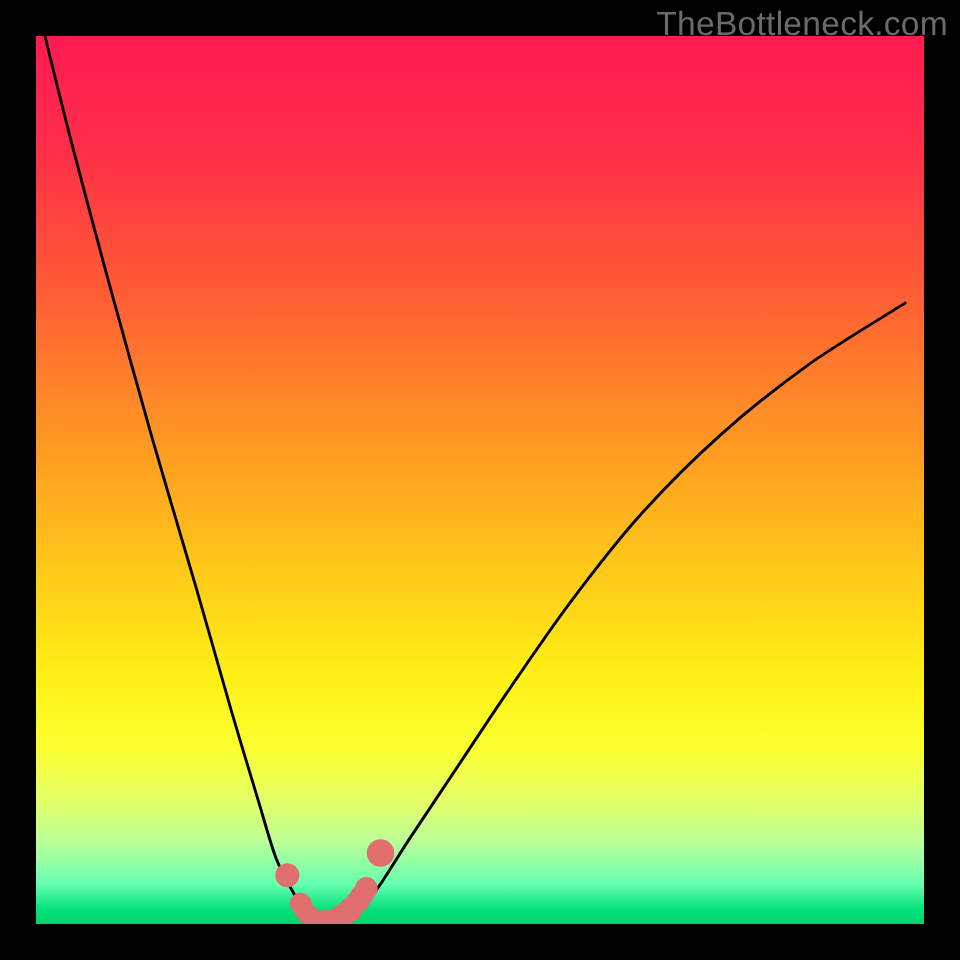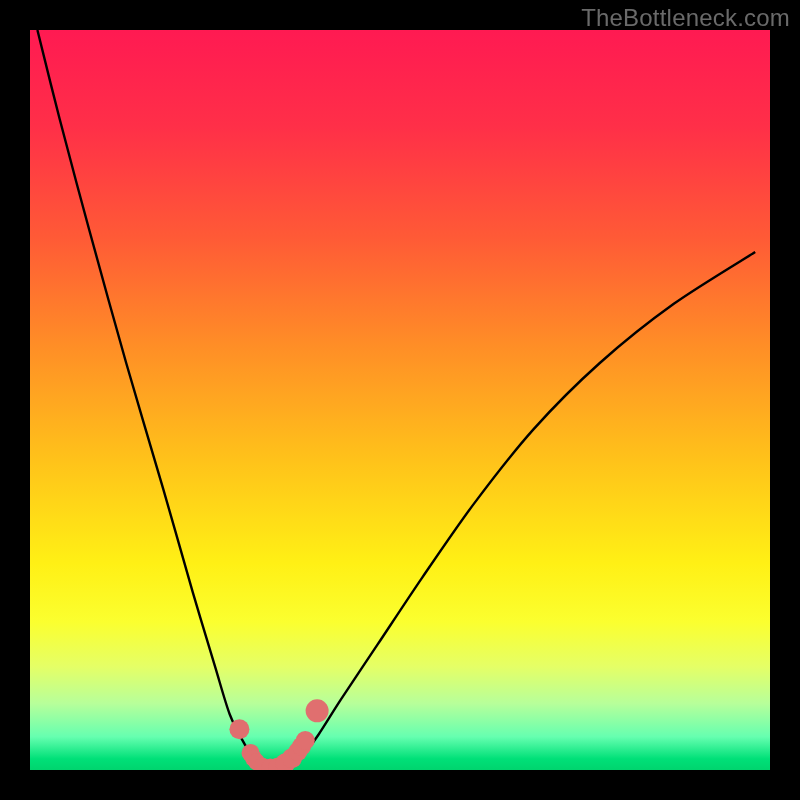--- a/index.html
+++ b/index.html
@@ -22,21 +22,21 @@
     top: 30px;
     width: 740px;
     height: 740px;
     overflow: hidden;
   }
   .watermark {
     position: absolute;
     top: 4px;
     right: 10px;
     color: #6a6a6a;
-    font-size: 24px;
+    font-size: 28px;
     font-weight: 500;
     letter-spacing: 0.2px;
     user-select: none;
   }
   svg { display: block; }
 </style>
 </head>
 <body>
 
 <div class="frame">

